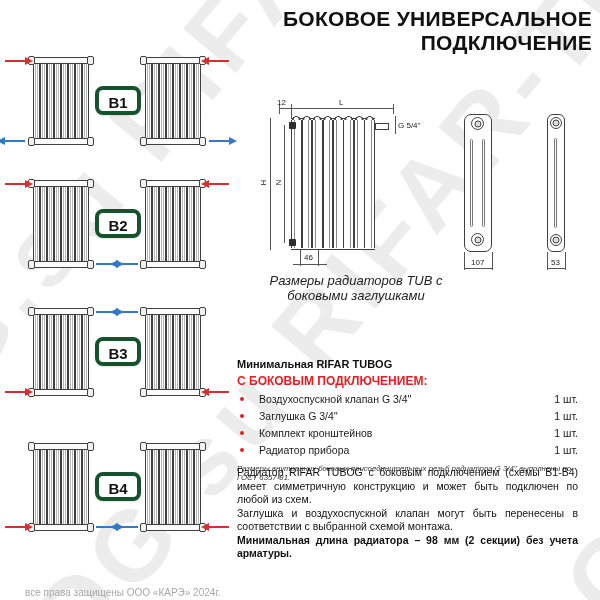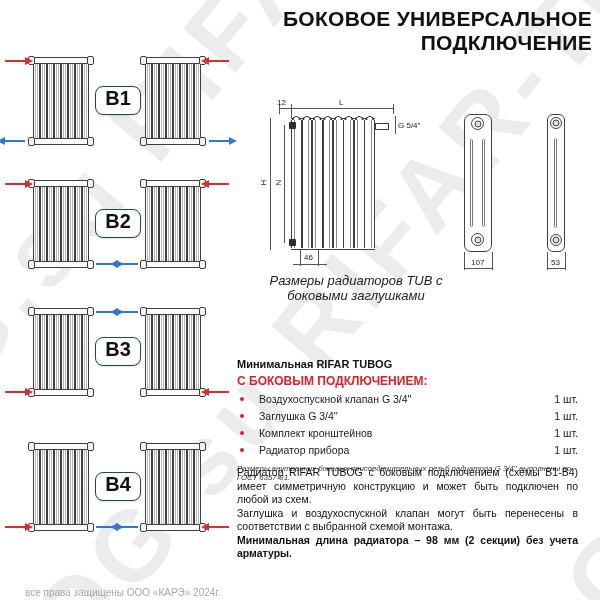--- a/index.html
+++ b/index.html
@@ -31,23 +31,23 @@
       #ffffff 2.8px 4.2px, #b5b5b5 4.2px 4.8px, #ffffff 4.8px 6px,
       #3f3f3f 6px 7px);
   }
   .rad-head { position:absolute; left:4px; right:4px; height:7px; background:#fbfbfb; border:1px solid #3f3f3f; border-radius:2px; }
   .rad-head.top { top:0; } .rad-head.bot { bottom:0; }
   .cap { position:absolute; width:7px; height:9px; background:#f2f2f2; border:1px solid #3f3f3f; border-radius:2px; }
   .cap.tl { left:0; top:-1px; } .cap.tr { right:0; top:-1px; }
   .cap.bl { left:0; bottom:-1px; } .cap.br { right:0; bottom:-1px; }
   .scheme-label {
     position:absolute; left:95px; top:29px; width:46px; height:29px;
-    background:#fff; border:1px solid #14532d; border-radius:8px;
-    display:flex; align-items:flex-start; justify-content:center;
-    font-size:20px; font-weight:bold; color:#111;
+    background:#fff; border:4px solid #14532d; border-radius:8px;
+    display:flex; align-items:flex-end; justify-content:center;
+    font-size:15px; font-weight:bold; color:#111;
     box-shadow:0 1px 2px rgba(0,0,0,0.12);
   }
   .arrow { position:absolute; height:2px; width:20px; background:currentColor; }
   .arrow.red { color:#d43030; } .arrow.blue { color:#3478cc; }
   .arrow::after { content:''; position:absolute; top:-3.5px; width:0; height:0;
     border-top:4.5px solid transparent; border-bottom:4.5px solid transparent; }
   .arrow.head-right::after { right:-8px; border-left:8px solid currentColor; }
   .arrow.head-left::after  { left:-8px;  border-right:8px solid currentColor; }
   
   .fv { position:absolute; left:255px; top:98px; width:170px; height:178px; z-index:2; }

